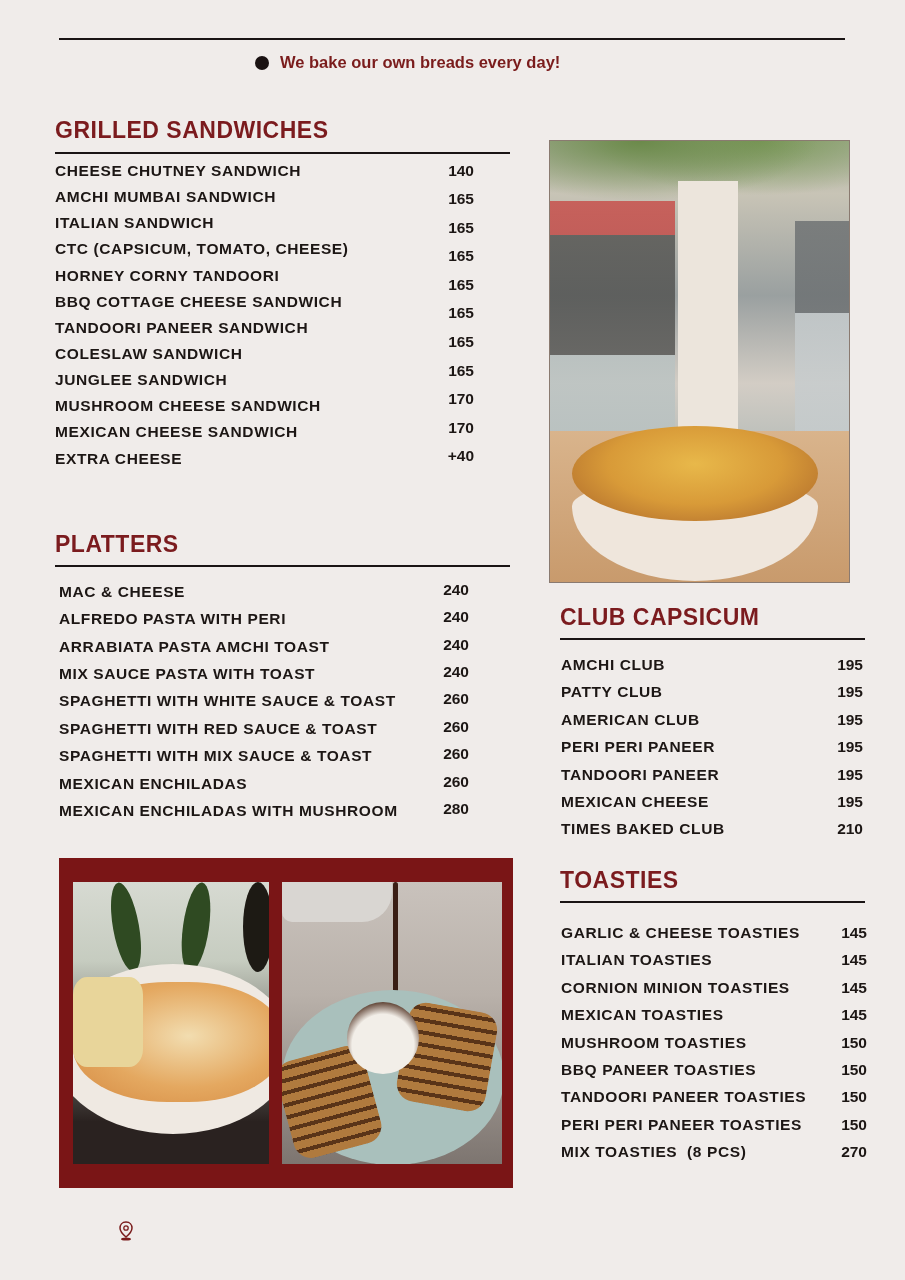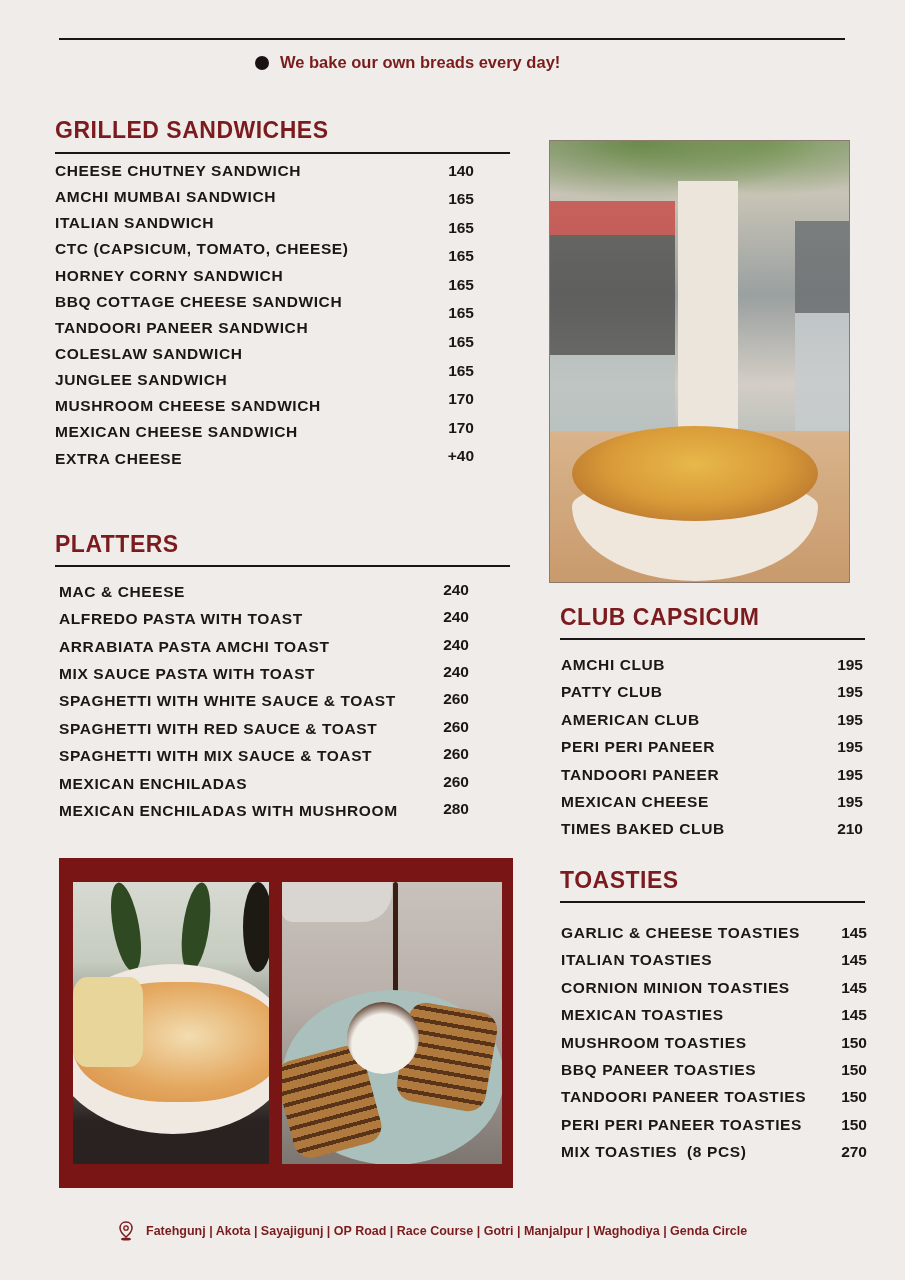--- a/index.html
+++ b/index.html
@@ -56,21 +56,21 @@
   <span class="text">We bake our own breads every day!</span>
 </div>
 
 <div class="sec-title" style="left:55px; top:117px;text-align:right;">GRILLED SANDWICHES</div>
 <div class="sec-rule" style="left:55px; top:152px; width:455px;"></div>
 <div class="items" style="left:55px; top:162px;">
   <div class="item" style="top:0px">CHEESE CHUTNEY SANDWICH</div>
   <div class="item" style="top:26px">AMCHI MUMBAI SANDWICH</div>
   <div class="item" style="top:52px">ITALIAN SANDWICH</div>
   <div class="item" style="top:78px">CTC (CAPSICUM, TOMATO, CHEESE)</div>
-  <div class="item" style="top:105px">HORNEY CORNY SANDWICH</div>
+  <div class="item" style="top:105px">HORNEY CORNY TANDOORI</div>
   <div class="item" style="top:131px">BBQ COTTAGE CHEESE SANDWICH</div>
   <div class="item" style="top:157px">TANDOORI PANEER SANDWICH</div>
   <div class="item" style="top:183px">COLESLAW SANDWICH</div>
   <div class="item" style="top:209px">JUNGLEE SANDWICH</div>
   <div class="item" style="top:235px">MUSHROOM CHEESE SANDWICH</div>
   <div class="item" style="top:261px">MEXICAN CHEESE SANDWICH</div>
   <div class="item" style="top:288px">EXTRA CHEESE</div>
 </div>
 <div class="price" style="left:434px; top:162px; width:40px;">140</div>
 <div class="price" style="left:434px; top:190px; width:40px;">165</div>
@@ -82,21 +82,21 @@
 <div class="price" style="left:434px; top:362px; width:40px;">165</div>
 <div class="price" style="left:434px; top:390px; width:40px;">170</div>
 <div class="price" style="left:434px; top:419px; width:40px;">170</div>
 <div class="price" style="left:434px; top:447px; width:40px;">+40</div>
 
 <div class="sec-title" style="left:55px; top:531px;">PLATTERS</div>
 <div class="sec-rule" style="left:55px; top:565px; width:455px;"></div>
 <div class="items" style="left:59px; top:583px; width:420px;">
   <div class="item" style="top:0px">MAC &amp; CHEESE</div>
   <div class="price" style="left:368px; top:-2px; width:42px;">240</div>
-  <div class="item" style="top:27px">ALFREDO PASTA WITH TOAST</div>
+  <div class="item" style="top:27px">ALFREDO PASTA WITH PERI</div>
   <div class="price" style="left:368px; top:25px; width:42px;">240</div>
   <div class="item" style="top:55px">ARRABIATA PASTA AMCHI TOAST</div>
   <div class="price" style="left:368px; top:53px; width:42px;">240</div>
   <div class="item" style="top:82px">MIX SAUCE PASTA WITH TOAST</div>
   <div class="price" style="left:368px; top:80px; width:42px;">240</div>
   <div class="item" style="top:109px">SPAGHETTI WITH WHITE SAUCE &amp; TOAST</div>
   <div class="price" style="left:368px; top:107px; width:42px;">260</div>
   <div class="item" style="top:137px">SPAGHETTI WITH RED SAUCE &amp; TOAST</div>
   <div class="price" style="left:368px; top:135px; width:42px;">260</div>
   <div class="item" style="top:164px">SPAGHETTI WITH MIX SAUCE &amp; TOAST</div>
@@ -177,14 +177,13 @@
     <div class="scoop"></div>
   </div>
 </div>
 
 <div class="footer">
   <svg class="pin" viewBox="0 0 16 20">
     <path d="M8 1 C4 1 2 4 2 7 C2 11 8 16 8 16 C8 16 14 11 14 7 C14 4 12 1 8 1 Z" fill="none" stroke="#7a1c1c" stroke-width="1.5"></path>
     <circle cx="8" cy="7" r="2.2" fill="none" stroke="#7a1c1c" stroke-width="1.3"></circle>
     <ellipse cx="8" cy="18" rx="5" ry="1.6" fill="#7a1c1c"></ellipse>
   </svg>
-  <span class="locs">Fatehgunj | Akota | Sayajigunj | OP Road | Race Course | Gotri | Manjalpur | Waghodiya | Genda Circle</span>
 </div>
 
 </body></html>

